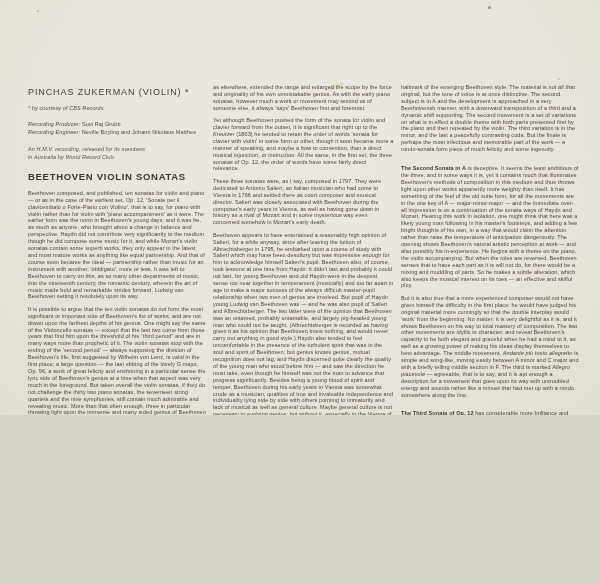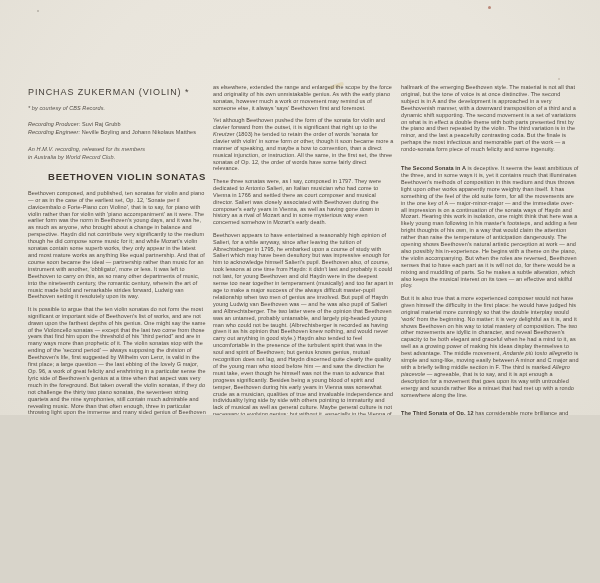--- a/index.html
+++ b/index.html
@@ -28,21 +28,21 @@
   .col2{left:213px;width:181px;}
   .col3{left:401px;width:178px;}
 
   header{display:block;margin-bottom:9px;}
   .artist{font-size:9px;line-height:16px;letter-spacing:.9px;color:#45403a;white-space:nowrap;}
   .courtesy{font-style:italic;font-size:5.5px;margin-top:5px;color:#55504a;}
   .credits{margin-top:8px;}
   .credit-line{font-size:5.5px;line-height:8px;color:#504a43;}
   .credit-line .cl{font-style:italic;}
   .release{margin-top:9px;font-style:italic;font-size:5.5px;line-height:8px;color:#55504a;}
-  .heading{font-size:9.5px;font-weight:bold;letter-spacing:.7px;color:#3c362f;margin:13px 0 0 0;white-space:nowrap;text-align:right;}
+  .heading{font-size:9.5px;font-weight:bold;letter-spacing:.7px;color:#3c362f;margin:13px 0 0 0;white-space:nowrap;}
   .bodytext{margin-top:9px;}
 
   .pagenum{position:absolute;left:0;right:0;top:566px;text-align:center;font-size:8.5px;color:#5a554e;}
 </style>
 </head>
 <body>
 
 <div class="paper">
   <div class="speck s1"></div>
   <div class="speck s2"></div>

